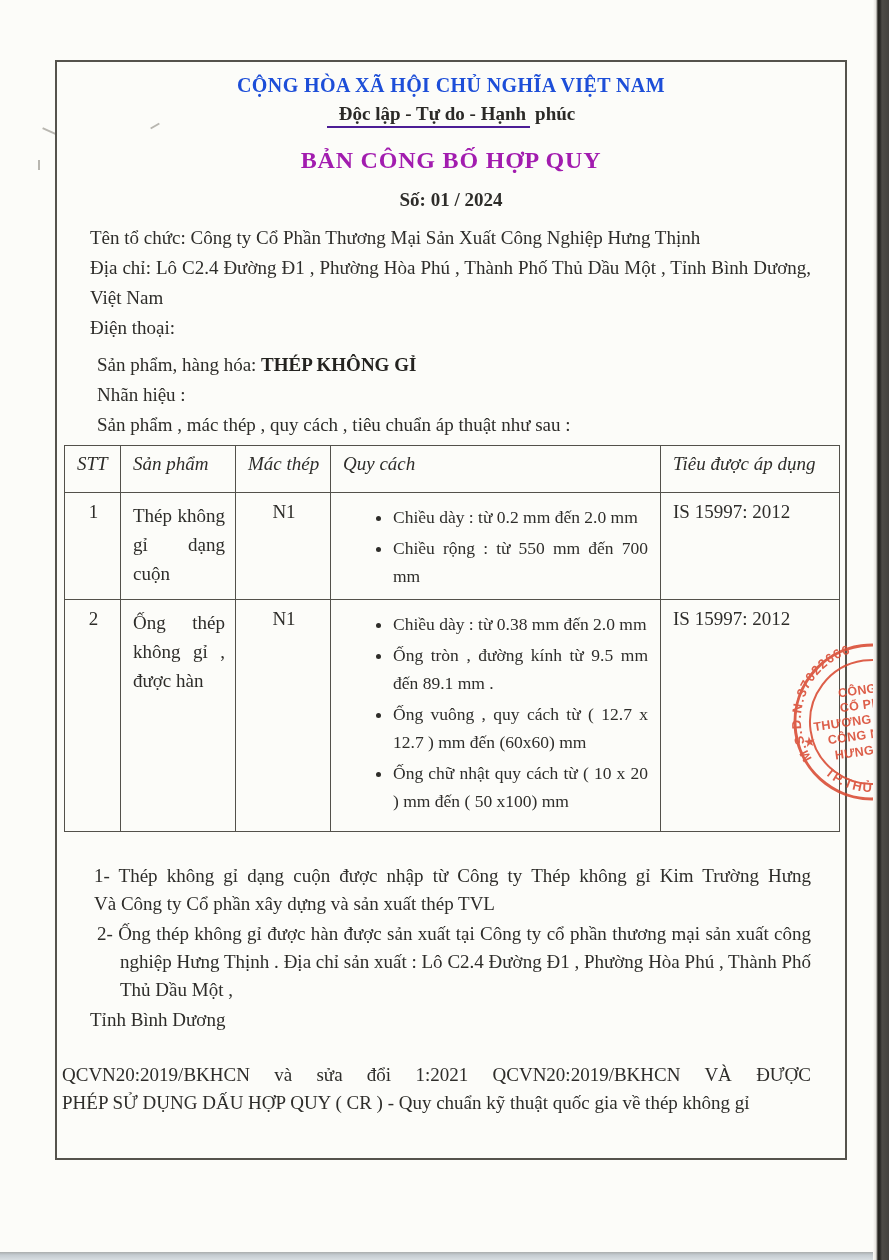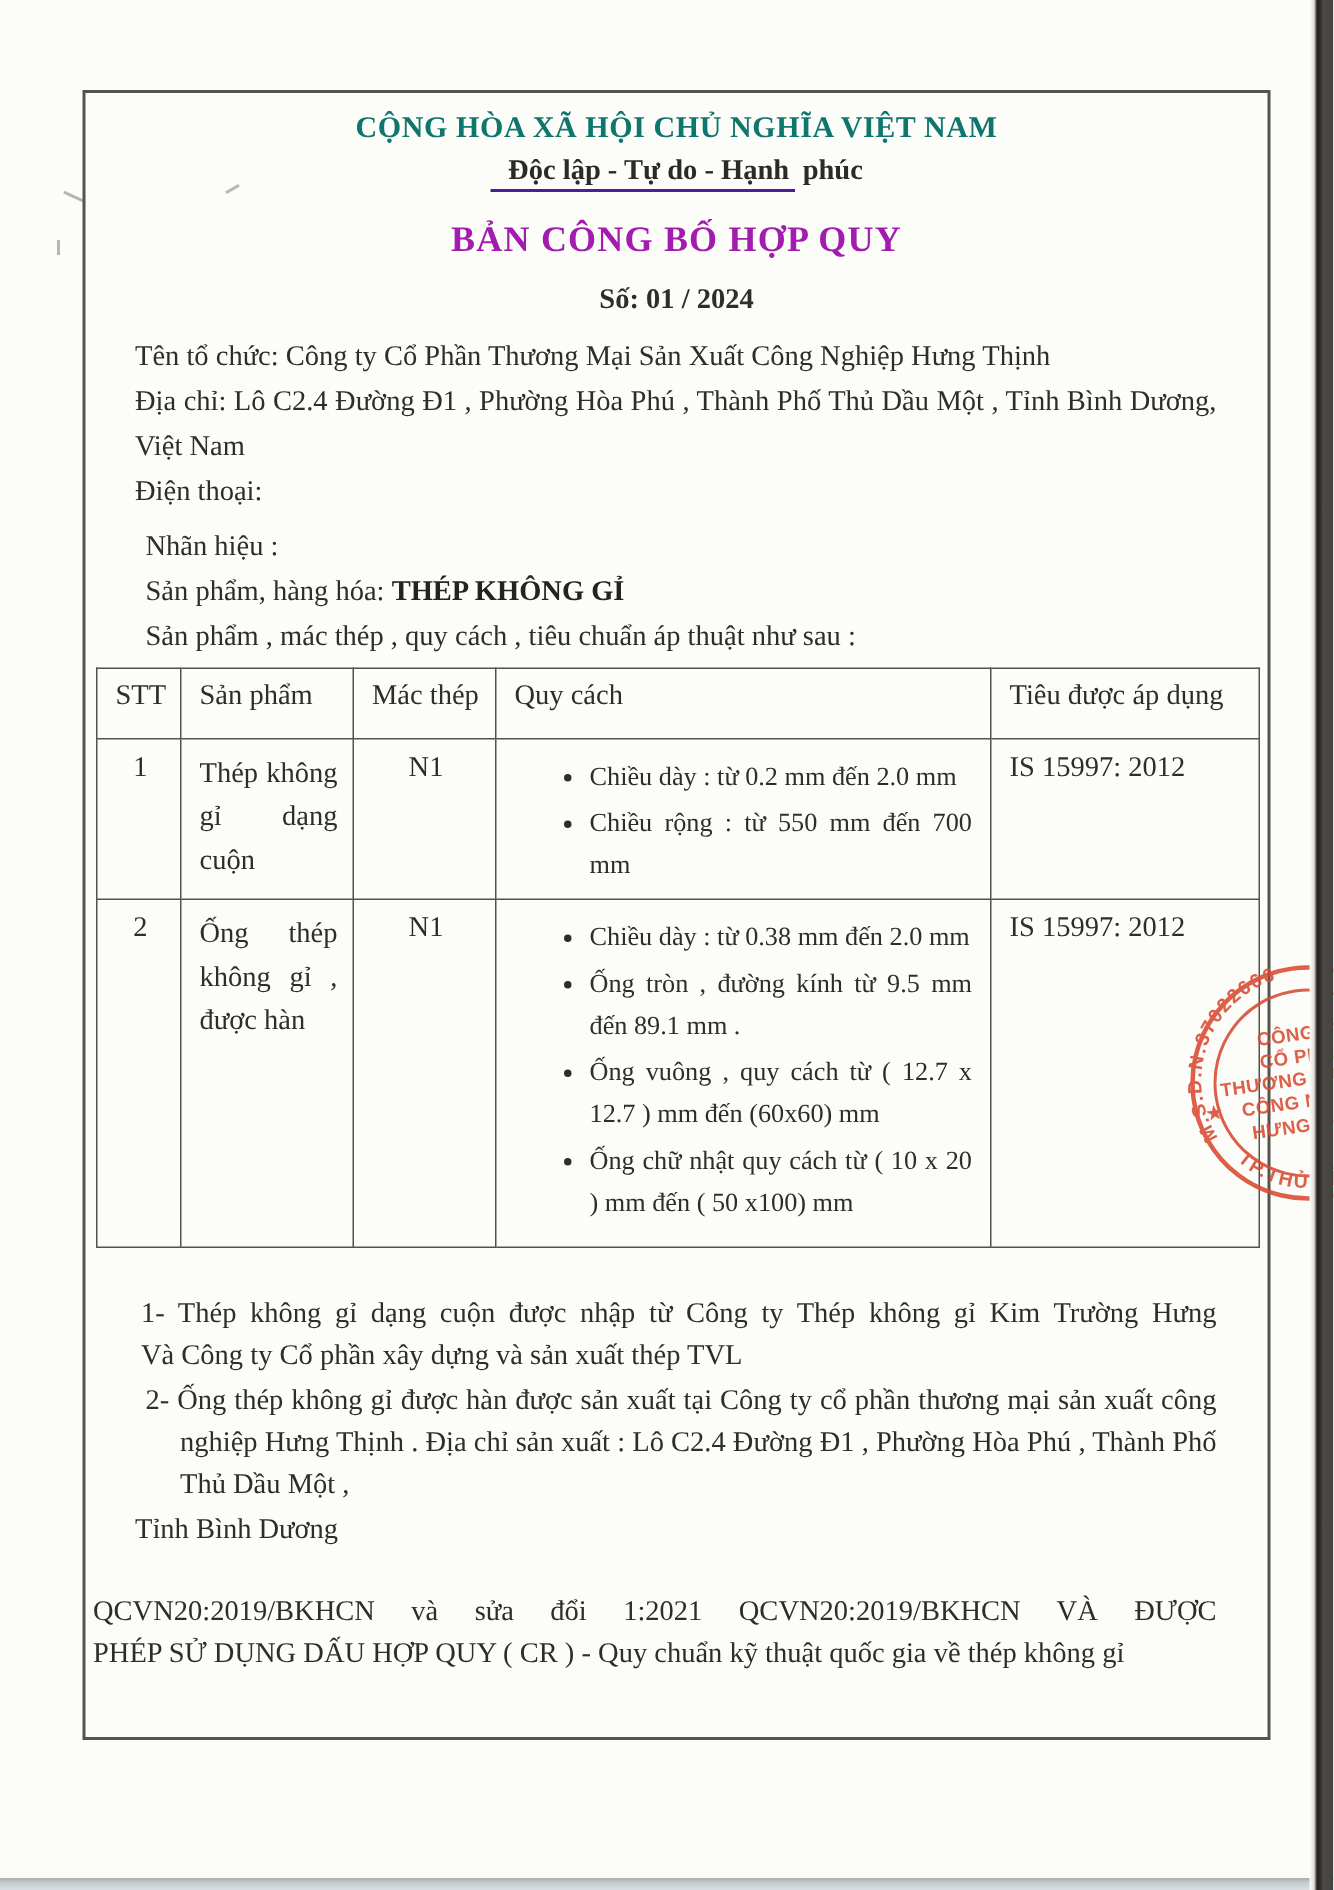--- a/index.html
+++ b/index.html
@@ -12,35 +12,35 @@
     background:linear-gradient(to right,#fcfcf9 0px,#e3e1dc 3px,#24231f 5px,#2a2926 7px,#4d4b46 9px,#44423e 16px); }
   .edge-bottom { position:absolute; left:0; bottom:0; width:100%; height:8px; z-index:49;
     background:linear-gradient(to bottom,#aaadad 0px,#c4cbd0 3px,#d8dee2 8px); }
   .pencil-mark { position:absolute; background:#b8b6b0; z-index:2; }
 
   
   .page { position:absolute; left:55px; top:60px; width:792px; height:1100px;
     border:2px solid #55534d; background:transparent; z-index:5; }
 
   .center { text-align:center; }
-  .nat-line1 { position:absolute; top:12px; left:0; width:100%; font-size:20px; font-weight:bold; letter-spacing:.4px; color:#0f766e; }
+  .nat-line1 { position:absolute; top:12px; left:0; width:100%; font-size:20px; font-weight:bold; letter-spacing:.4px; color:#1d4ed8; }
   .motto { position:absolute; top:41px; left:0; width:100%; font-size:19px; font-weight:bold; color:#2b2a27; }
   .motto .ul { border-bottom:2px solid #4c1d95; padding:0 4px 2px 12px; }
   .motto .tail { margin-left:5px; }
   .doc-title { position:absolute; top:85px; left:0; width:100%; font-size:24px; font-weight:bold; letter-spacing:.8px; color:#a21caf; }
   .doc-num { position:absolute; top:127px; left:0; width:100%; font-size:19px;font-weight:bold; }
 
   .org-block { position:absolute; top:161px; left:33px; right:34px; font-size:19px; line-height:30px; }
   .org-block p.just { text-align:justify; }
   .product-block { position:absolute; top:288px; left:40px; right:34px; font-size:19px; line-height:30px; }
   .product-block b { font-weight:bold; color:#242320; }
 
   table.spec { position:absolute; top:383px; left:7px; width:775px; border-collapse:collapse; table-layout:fixed; font-size:19px; }
   table.spec th, table.spec td { border:1.5px solid #53514b; vertical-align:top; font-weight:normal; color:#2e2d2a; }
-  table.spec th { height:42px; padding:7px 10px 17px 12px; text-align:left; }
+  table.spec th { height:42px; padding:7px 10px 17px 12px; text-align:left;font-style:italic; }
   col.c-stt { width:56px; } col.c-sp { width:115px; } col.c-mt { width:95px; } col.c-qc { width:330px; } col.c-tc { width:179px; }
   th.t-center, td.t-center { text-align:center; }
   td.cell { padding:8px 10px 6px 12px; }
   td.cell-sp { padding:8px 10px 6px 12px; text-align:justify; line-height:29px; }
   tr.r1 td { height:98px; }
   tr.r2 td { height:232px; }
   ul.qc { margin:2px 0 0 0; padding-left:50px; list-style:disc outside; }
   ul.qc li { font-size:17.5px; line-height:28px; text-align:justify; margin-bottom:3px; padding-right:2px; }
 
   .notes { position:absolute; left:0; top:0; width:100%; height:100%; font-size:19px; }
@@ -78,22 +78,22 @@
     <div class="doc-title center">BẢN CÔNG BỐ HỢP QUY</div>
     <div class="doc-num center">Số: 01 / 2024</div>
 
     <div class="org-block">
       <p>Tên tổ chức: Công ty Cổ Phần Thương Mại Sản Xuất Công Nghiệp Hưng Thịnh</p>
       <p class="just">Địa chỉ: Lô C2.4 Đường Đ1 , Phường Hòa Phú , Thành Phố Thủ Dầu Một , Tỉnh Bình Dương, Việt Nam</p>
       <p>Điện thoại:</p>
     </div>
 
     <div class="product-block">
+      <p><span>Sản phẩm, hàng hóa:</span> <b>THÉP KHÔNG GỈ</b></p>
       <p>Nhãn hiệu :</p>
-      <p><span>Sản phẩm, hàng hóa:</span> <b>THÉP KHÔNG GỈ</b></p>
       <p>Sản phẩm , mác thép , quy cách , tiêu chuẩn áp thuật như sau :</p>
     </div>
 
     <table class="spec">
       <colgroup>
           <col class="c-stt">
           <col class="c-sp">
           <col class="c-mt">
           <col class="c-qc">
           <col class="c-tc">

